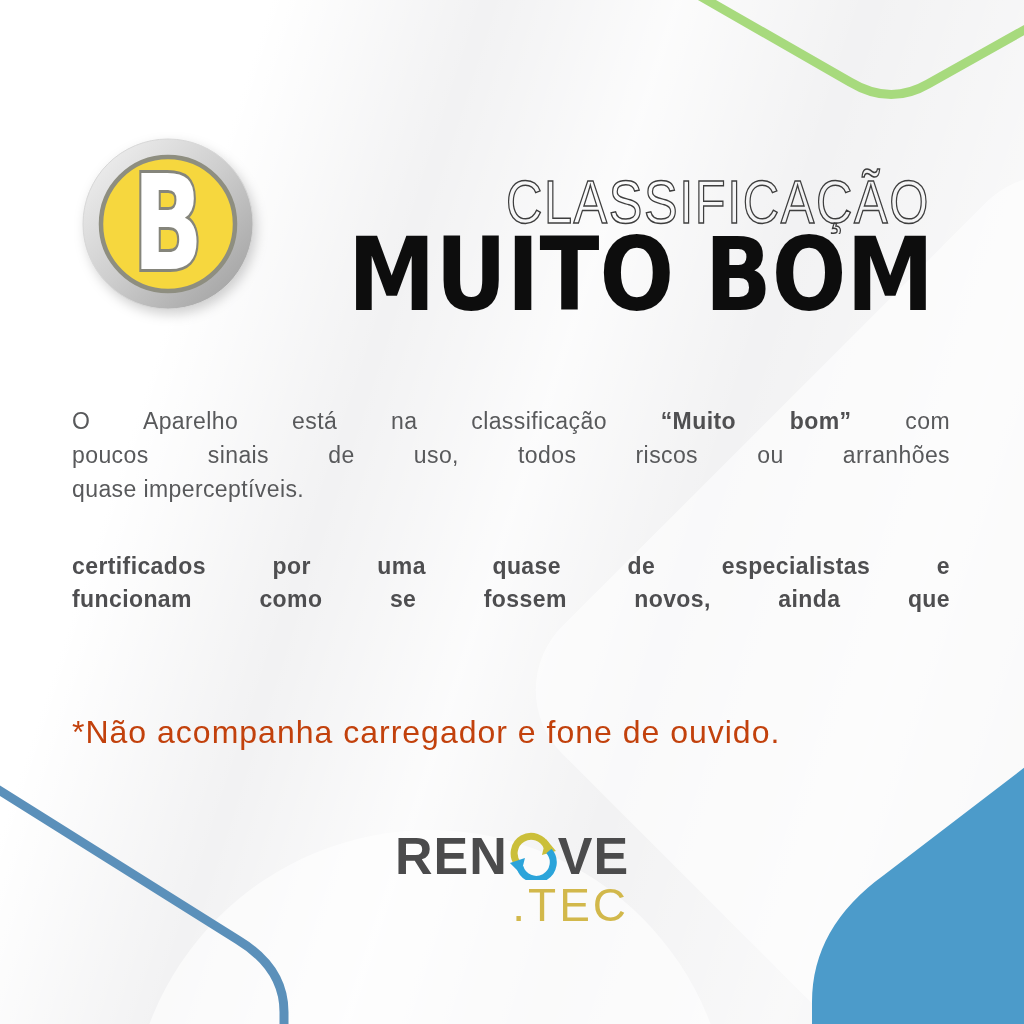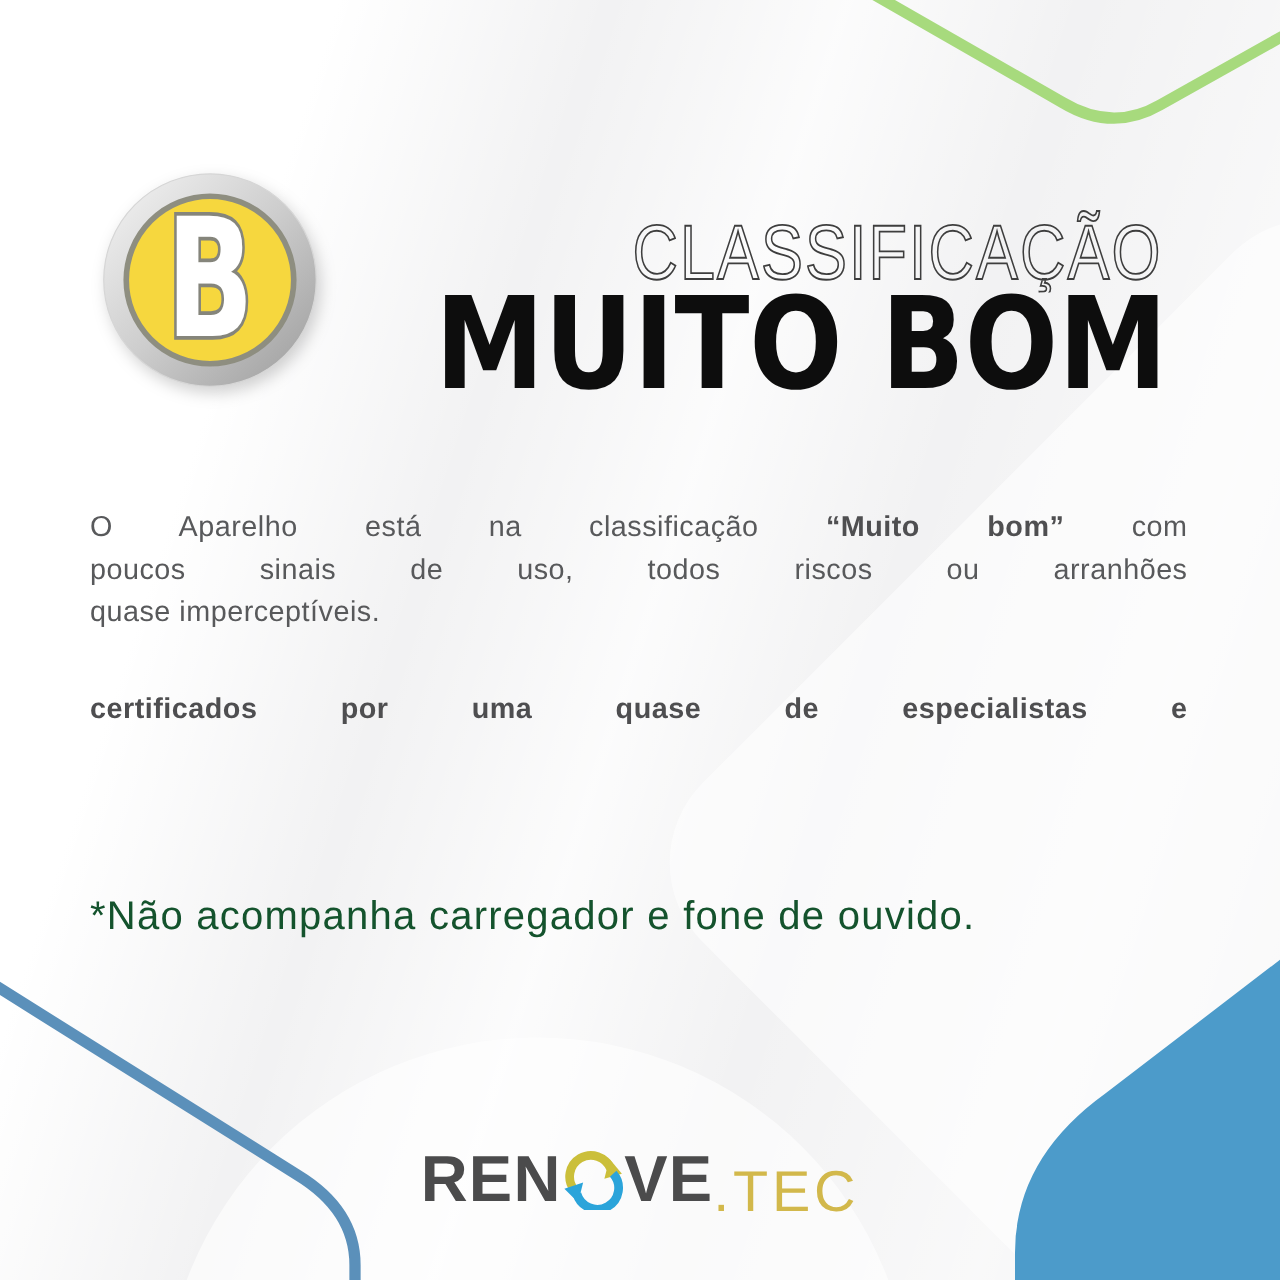--- a/index.html
+++ b/index.html
@@ -65,27 +65,27 @@
     color: #58595b;
     font-size: 23px; line-height: 34px;
     letter-spacing: 0.4px;
   }
   .copy .jline { text-align: justify; text-align-last: justify; }
   .p1 { top: 404px; }
   .p1 .b { font-weight: bold; color: #4f4f51; }
   .p2 { top: 550px; font-weight: bold; color: #4e4e50; line-height: 33px; }
   .footnote {
     position: absolute; left: 72px; top: 714px;
-    color: #14532d; font-size: 32px; letter-spacing: 1px;
+    color: #c2410c; font-size: 32px; letter-spacing: 1px;
   }
 
   .logo {
-    position: absolute; left: 50%; top: 918px;
+    position: absolute; left: 50%; top: 830px;
     transform: translateX(-50%);
-    display: flex; flex-direction: row; align-items: flex-end; justify-content: flex-end;
+    display: flex; flex-direction: column; align-items: flex-end; justify-content: flex-end;
   }
   .logo-row {
     display: flex; align-items: center;
     font-weight: bold; font-size: 52px; line-height: 52px;
     color: #4b4b4c; letter-spacing: 1px;
   }
   .logo-o { width: 48px; height: 48px; margin: 0 1px; }
   .logo-tld {
     font-size: 46px; line-height: 34px;
     color: #d2b84b; letter-spacing: 3px;
@@ -130,20 +130,21 @@
   <div class="copy p1">
     <div class="jline">
       <span>O Aparelho está na classificação </span><span class="b">“Muito bom”</span><span> com</span>
     </div>
     <div class="jline">poucos sinais de uso, todos riscos ou arranhões</div>
     <div>quase imperceptíveis.</div>
   </div>
 
   <div class="copy p2">
     <div class="jline">certificados por uma quase de especialistas e</div>
+    <div class="jline">funcionam como se fossem novos, ainda que</div>
   </div>
 
   <div class="footnote">*Não acompanha carregador e fone de ouvido.</div>
 
   <div class="logo">
     <div class="logo-row">
       <span>REN</span>
       <svg class="logo-o" viewBox="0 0 48 48">
         <path d="M 9 32 A 17 17 0 1 1 38 15" fill="none" stroke="#cbbf3a" stroke-width="7"></path>
         <polygon points="37,7 47,19 33,23" fill="#cbbf3a"></polygon>

